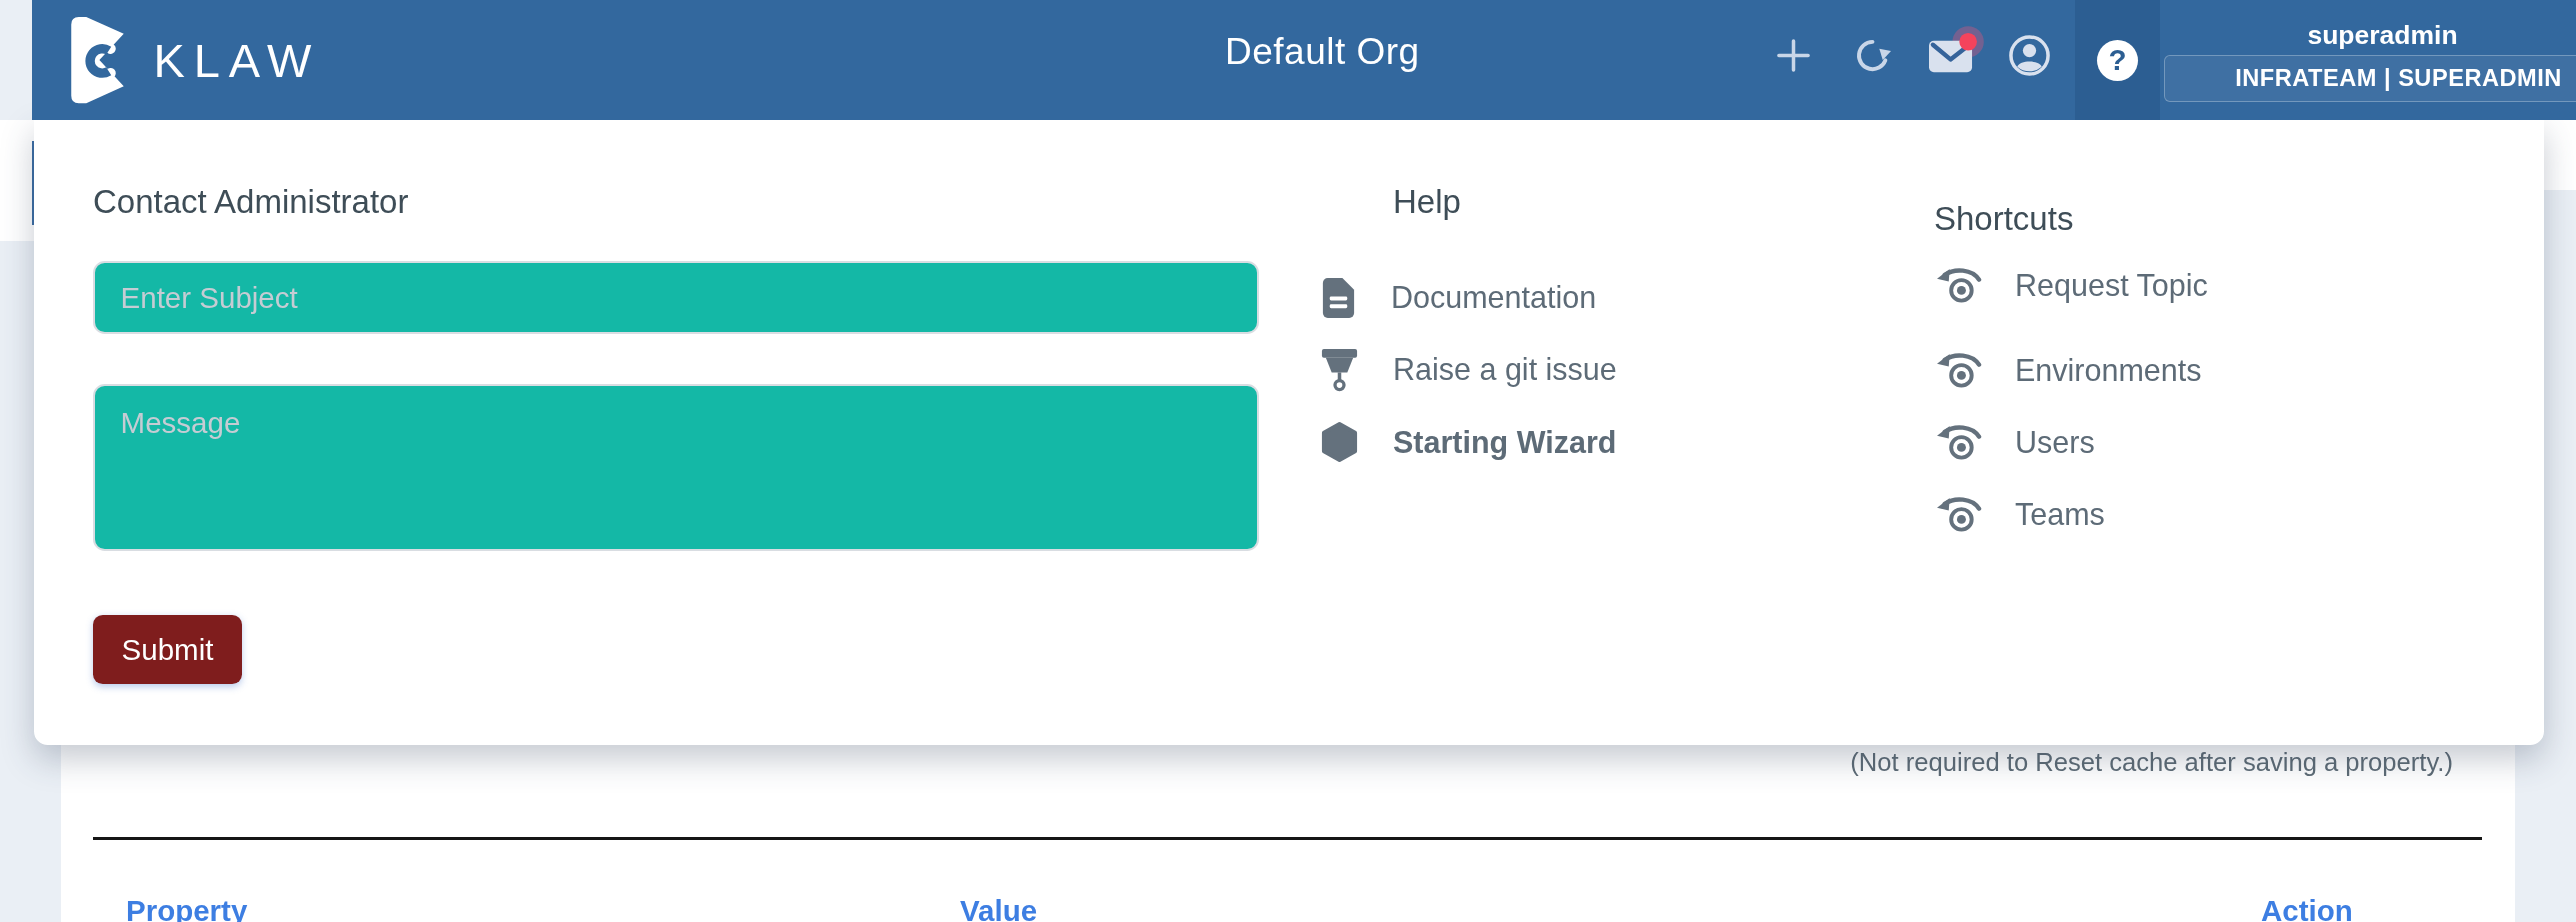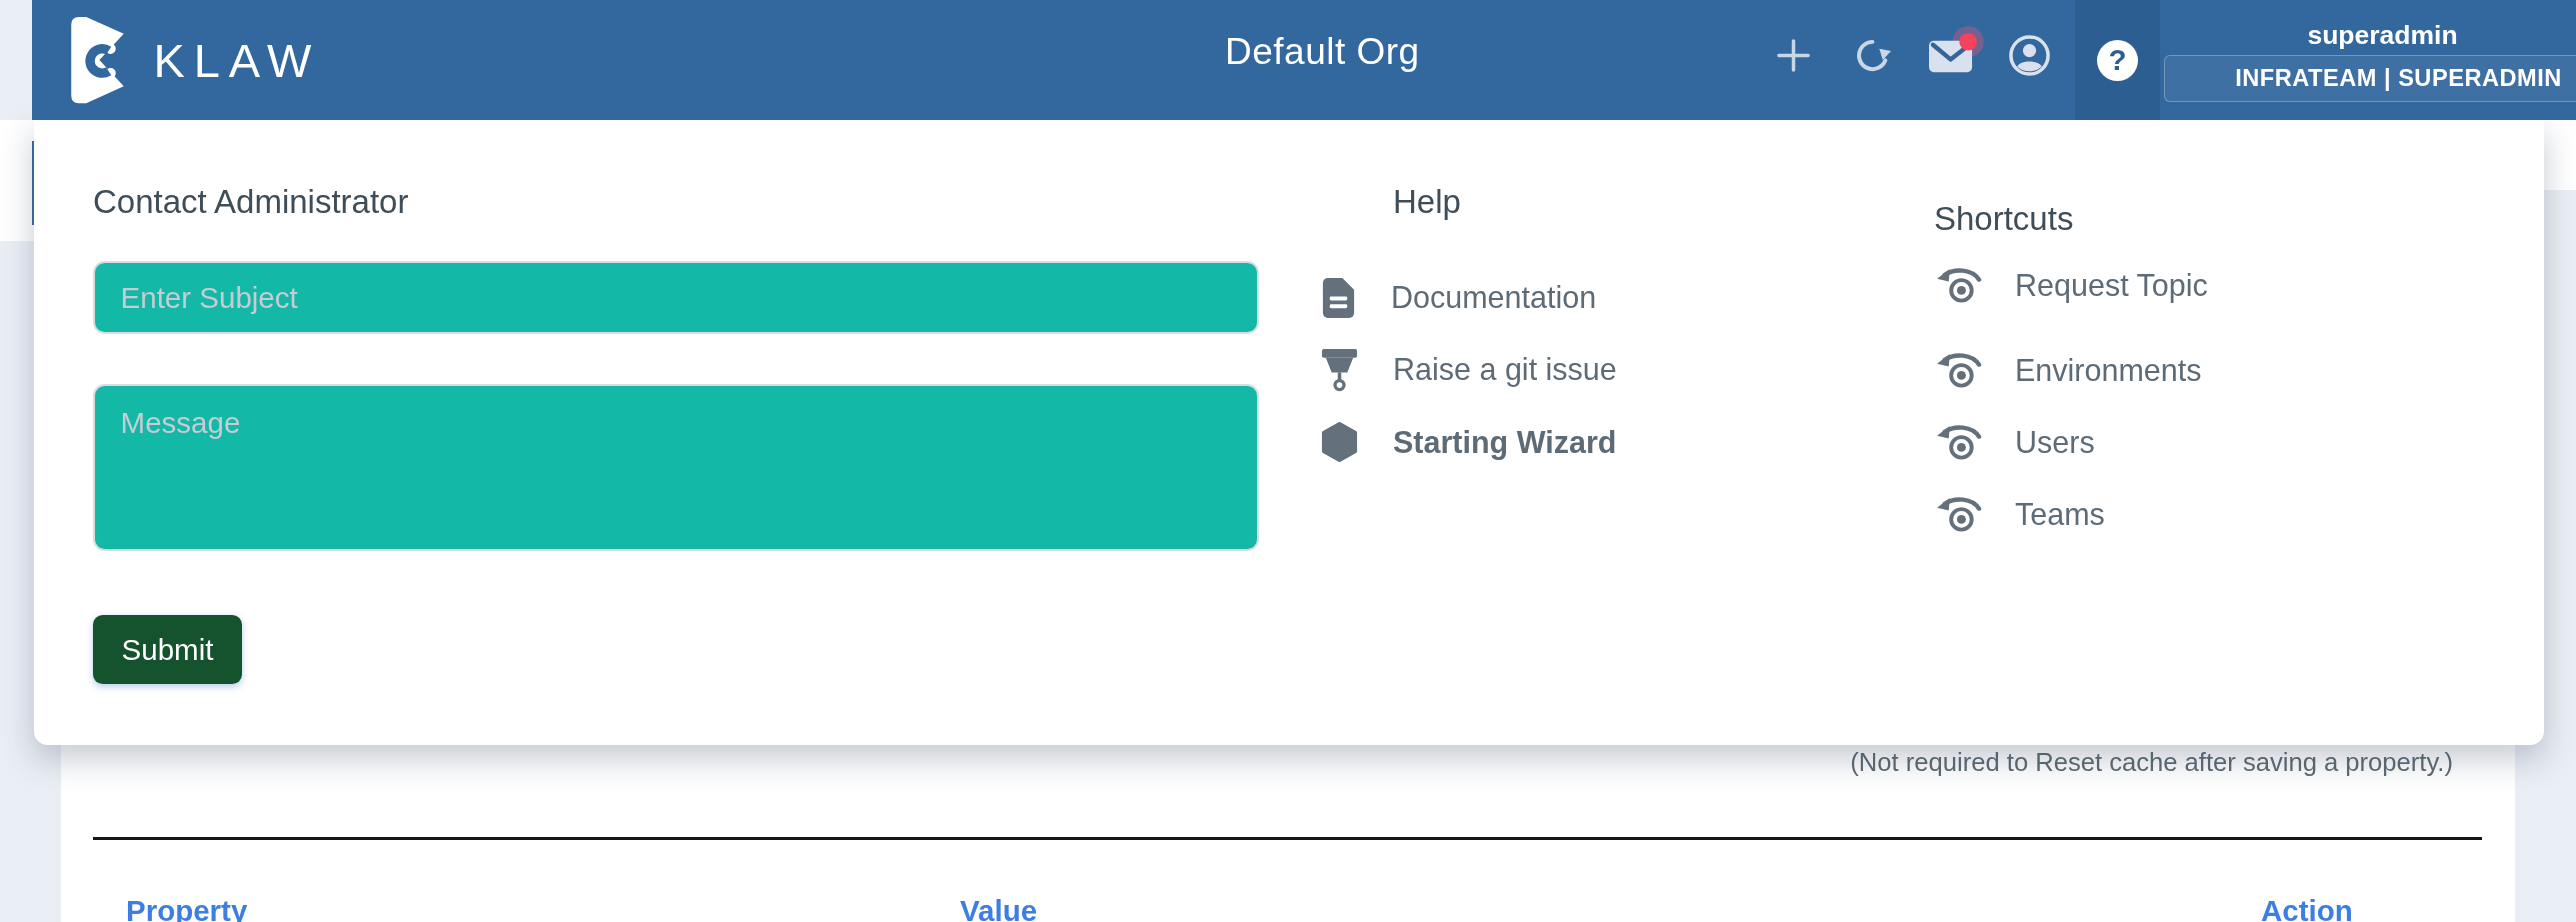--- a/index.html
+++ b/index.html
@@ -85,21 +85,21 @@
     border:2px solid #d9dde2; border-radius:11.8px;
     font-family:"Liberation Sans", sans-serif; font-size:29.5px; color:#3e4d57;
     outline:none; background:#14b8a6;
   }
   .subject-input { top:141px; height:73px; padding:0 25.6px; }
   .message-textarea { top:264px; height:167px; padding:19.7px 25.6px; resize:none; }
   .subject-input::placeholder, .message-textarea::placeholder { color:#c5ccd3; }
 
   .submit-btn {
     position:absolute; left:59px; top:495px; width:149px; height:69px;
-    background:#14532d; border:none; border-radius:9.8px;
+    background:#7f1d1d; border:none; border-radius:9.8px;
     color:#ffffff; font-family:"Liberation Sans", sans-serif; font-size:29.5px;
     cursor:pointer; box-shadow:0 2.9px 7.9px rgba(60,110,200,0.35);
   }
 
   .menu-item {
     position:absolute; display:flex; align-items:center; gap:33px;
     height:45px; cursor:pointer;text-align:center;
   }
   .menu-item .mi-label { font-size:30.5px; color:#5d6b77; white-space:nowrap; }
   .help-item-0      { left:1285px; top:155px; }

